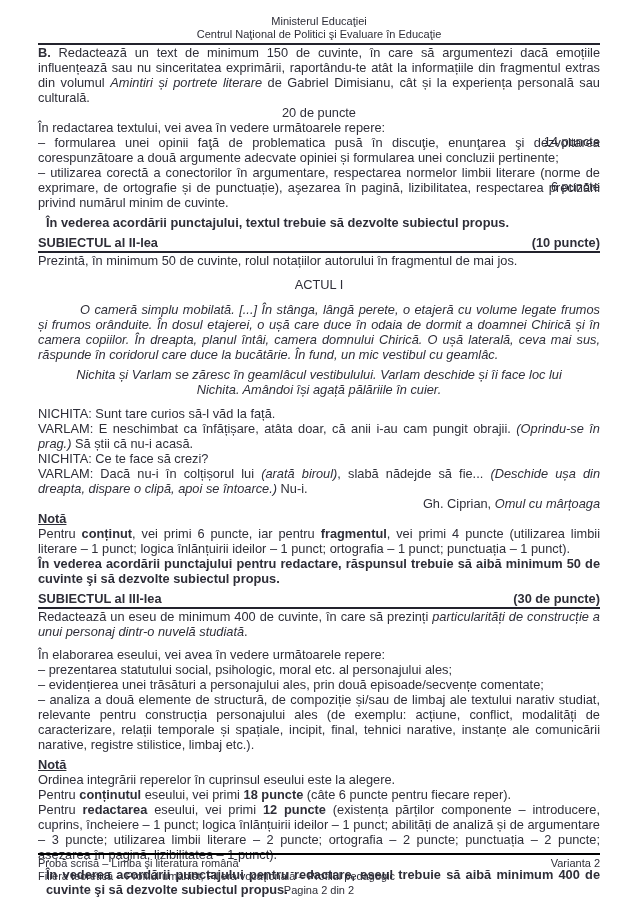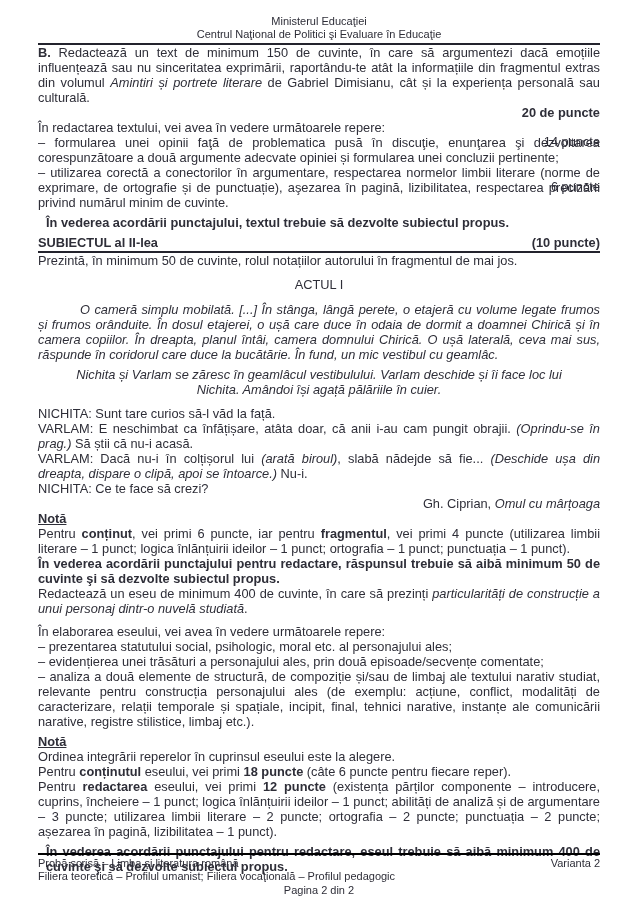--- a/index.html
+++ b/index.html
@@ -14,21 +14,21 @@
   .center  { text-align:center; }
   .bold    { font-weight:700; }
   .italic  { }
 
   .doc-header {
     font-size:11px; line-height:13px; text-align:center;
     padding-bottom:2px; border-bottom:2px solid #23232d;
   }
 
   .para { text-align:justify; }
-  .pts-line { text-align:right; font-weight:700; }
+  .pts-line { text-align:center; font-weight:400; }
 
   .reper { position:relative; text-align:justify; }
   .reper .pts { position:absolute; right:0; bottom:16px; }
 
   .note-bold { font-weight:700; text-align:justify; margin:5px 0 5px 8px; }
 
   .sect-head {
     display:flex; justify-content:space-between;
     font-weight:700; border-bottom:2px solid #23232d;
     margin-top:4px; padding-bottom:1px;
@@ -84,29 +84,33 @@
     <span>(10 puncte)</span>
   </div>
   <p class="para">Prezintă, în minimum 50 de cuvinte, rolul notațiilor autorului în fragmentul de mai jos.</p>
 
   <div class="act-title">ACTUL I</div>
   <p class="stage">O cameră simplu mobilată. [...] În stânga, lângă perete, o etajeră cu volume legate frumos și frumos orânduite. În dosul etajerei, o ușă care duce în odaia de dormit a doamnei Chirică și în camera copiilor. În dreapta, planul întâi, camera domnului Chirică. O ușă laterală, ceva mai sus, răspunde în coridorul care duce la bucătărie. În fund, un mic vestibul cu geamlâc.</p>
   <p class="stage-center">Nichita și Varlam se zăresc în geamlâcul vestibulului. Varlam deschide și îi face loc lui Nichita. Amândoi își agață pălăriile în cuier.</p>
 
   <p class="para"><span class="seg-r">NICHITA: Sunt tare curios să-l văd la față.</span></p>
   <p class="para"><span class="seg-r">VARLAM: E neschimbat ca înfățișare, atâta doar, că anii i-au cam pungit obrajii. </span><span class="seg-i">(Oprindu-se în prag.)</span><span class="seg-r"> Să știi că nu-i acasă.</span></p>
+  <p class="para"><span class="seg-r">NICHITA: Ce te face să crezi?</span></p>
   <p class="para"><span class="seg-r">VARLAM: Dacă nu-i în colțișorul lui </span><span class="seg-i">(arată biroul)</span><span class="seg-r">, slabă nădejde să fie... </span><span class="seg-i">(Deschide ușa din dreapta, dispare o clipă, apoi se întoarce.)</span><span class="seg-r"> Nu-i.</span></p>
-  <p class="para"><span class="seg-r">NICHITA: Ce te face să crezi?</span></p>
 
   <div class="attribution"><span class="seg-r">Gh. Ciprian, </span><span class="seg-i">Omul cu mârțoaga</span></div>
 
   <div class="nota-label">Notă</div>
   <p class="para"><span class="seg-r">Pentru </span><span class="seg-b">conținut</span><span class="seg-r">, vei primi 6 puncte, iar pentru </span><span class="seg-b">fragmentul</span><span class="seg-r">, vei primi 4 puncte (utilizarea limbii literare – 1 punct; logica înlănțuirii ideilor – 1 punct; ortografia – 1 punct; punctuația – 1 punct).</span></p>
   <p class="para bold">În vederea acordării punctajului pentru redactare, răspunsul trebuie să aibă minimum 50 de cuvinte şi să dezvolte subiectul propus.</p>
 
+  <div class="sect-head mt-sm">
+    <span>SUBIECTUL al III-lea</span>
+    <span>(30 de puncte)</span>
+  </div>
   <p class="para"><span class="seg-r">Redactează un eseu de minimum 400 de cuvinte, în care să prezinți </span><span class="seg-i">particularități de construcție a unui personaj dintr-o nuvelă studiată</span><span class="seg-r">.</span></p>
 
   <p class="para mt-md">În elaborarea eseului, vei avea în vedere următoarele repere:</p>
   <p class="para">– prezentarea statutului social, psihologic, moral etc. al personajului ales;</p>
   <p class="para">– evidențierea unei trăsături a personajului ales, prin două episoade/secvențe comentate;</p>
   <p class="para">– analiza a două elemente de structură, de compoziție și/sau de limbaj ale textului narativ studiat, relevante pentru construcția personajului ales (de exemplu: acțiune, conflict, modalități de caracterizare, relații temporale și spațiale, incipit, final, tehnici narative, instanțe ale comunicării narative, registre stilistice, limbaj etc.).</p>
 
   <div class="nota-label mt-sm">Notă</div>
   <p class="para"><span class="seg-r">Ordinea integrării reperelor în cuprinsul eseului este la alegere.</span></p>
   <p class="para"><span class="seg-r">Pentru </span><span class="seg-b">conținutul</span><span class="seg-r"> eseului, vei primi </span><span class="seg-b">18 puncte</span><span class="seg-r"> (câte 6 puncte pentru fiecare reper).</span></p>

